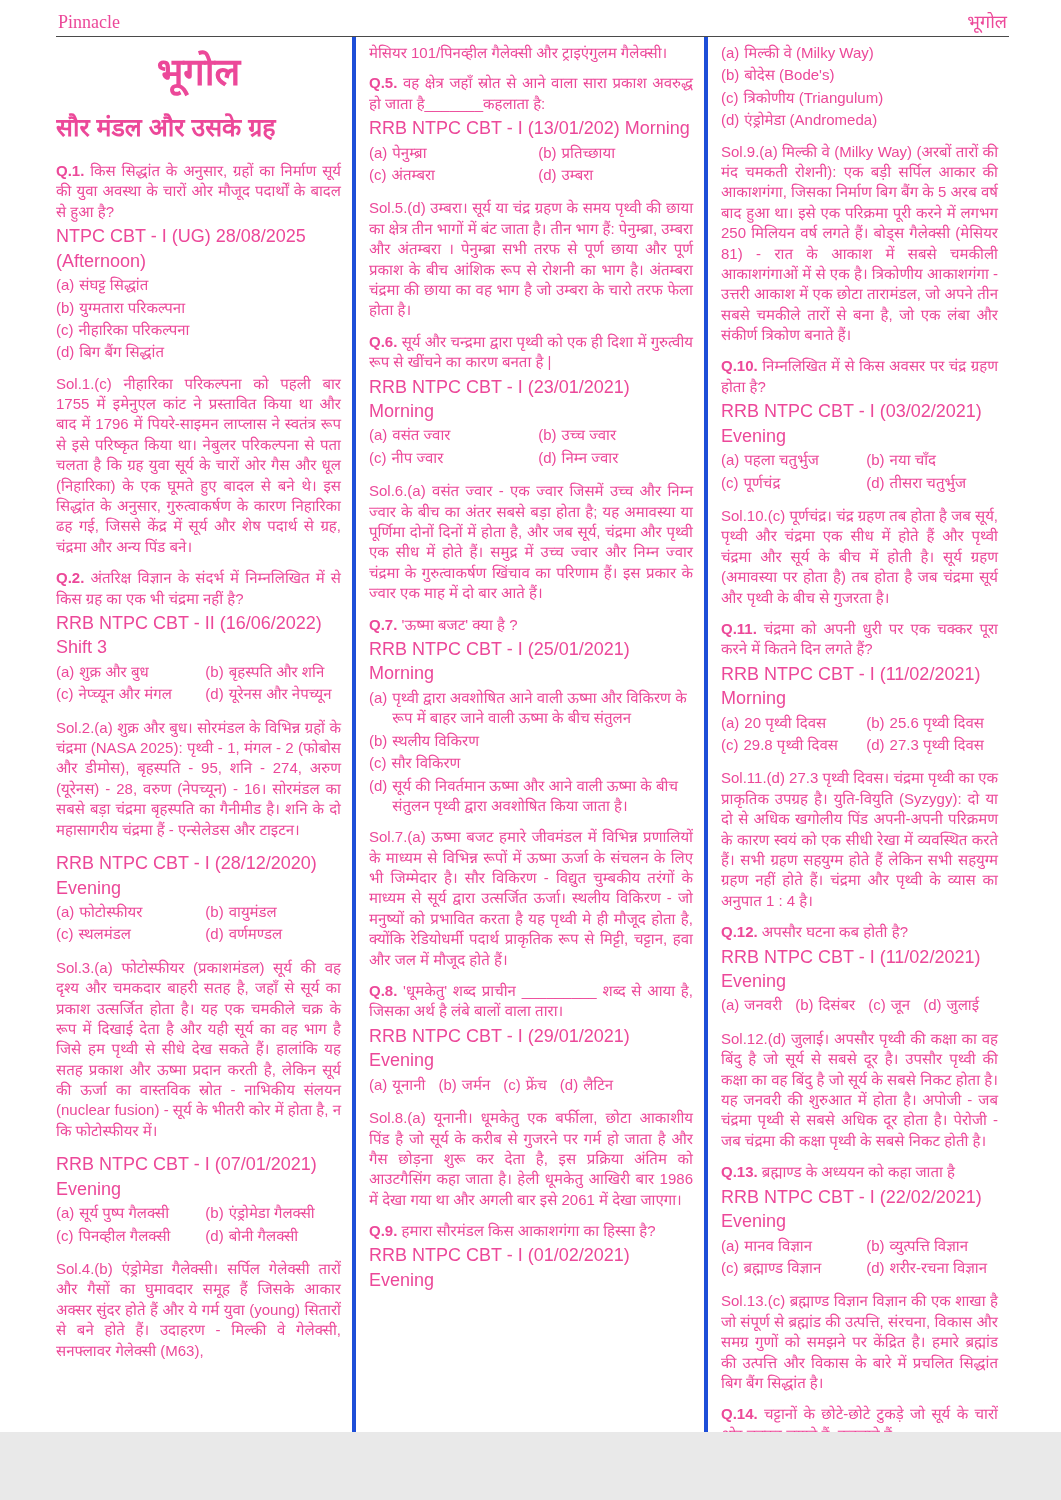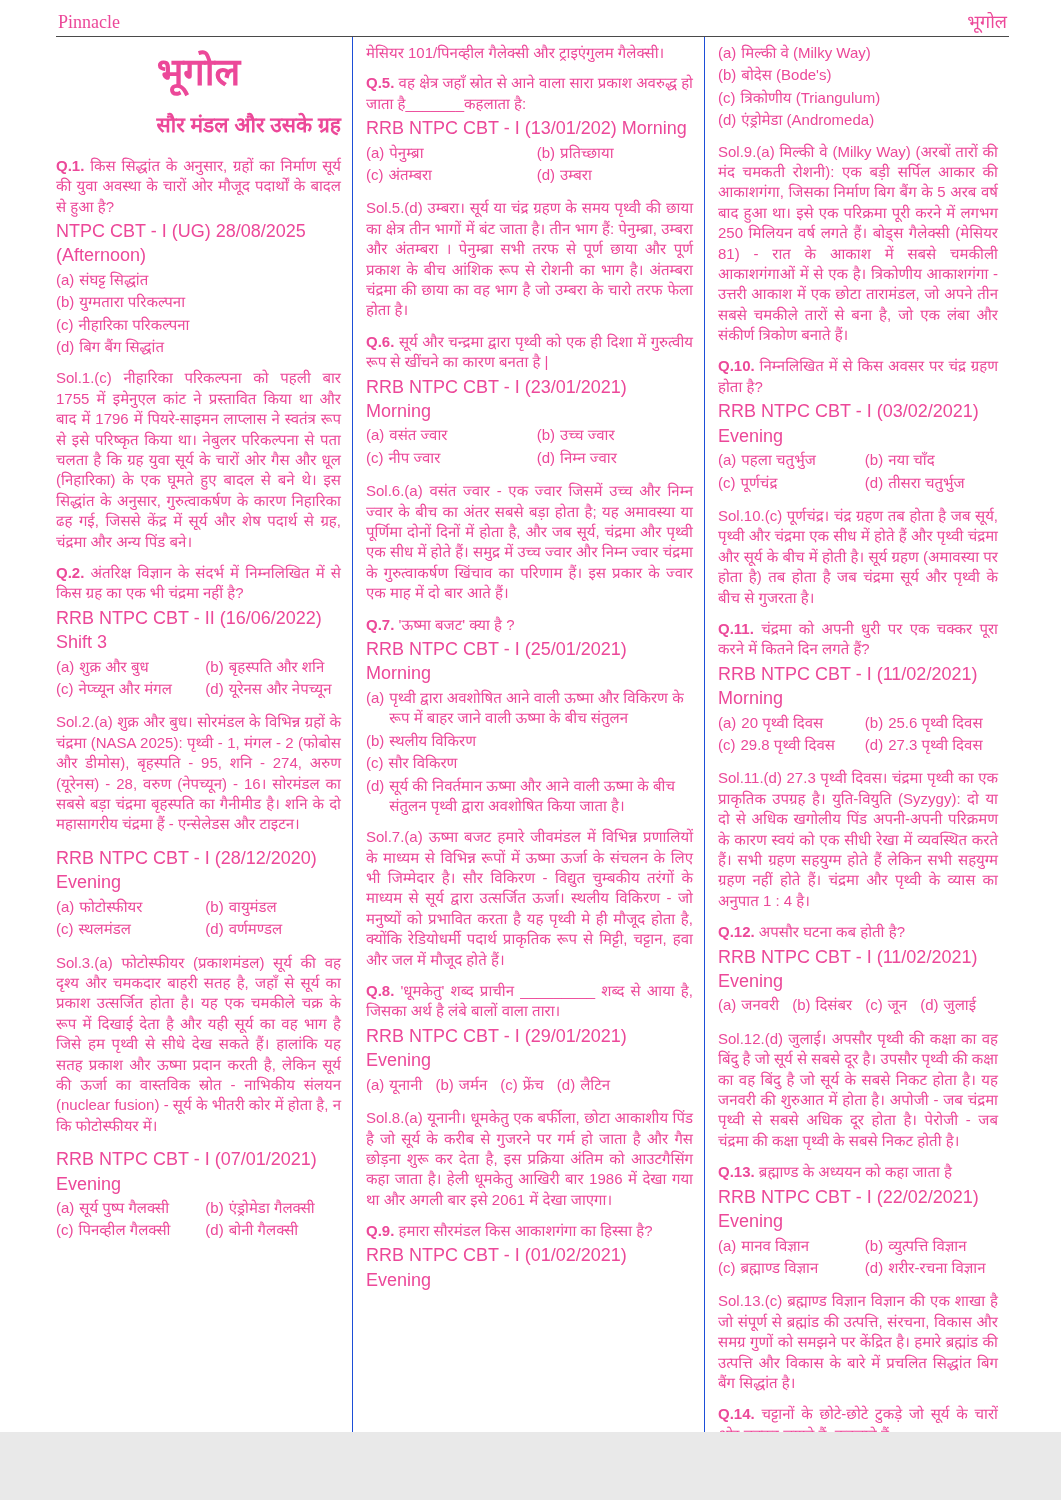--- a/index.html
+++ b/index.html
@@ -15,27 +15,27 @@
     display:flex;justify-content:space-between;align-items:flex-end;
     font-family:"Liberation Serif","DejaVu Serif",serif;
     font-size:18px;
   }
   
   .columns{
     display:flex;align-items:stretch;
     margin:0 52px 0 56px;
     height:1404px;overflow:hidden;
   }
-  .col{box-sizing:border-box;padding:6px 11px 0 13px;overflow:hidden;border-left:1px solid #1d4ed8;}
+  .col{box-sizing:border-box;padding:6px 11px 0 13px;overflow:hidden;border-left:4px solid #1d4ed8;}
   .col-1{flex:0 0 296px;padding-left:0;border-left:none;}
   .col-2{flex:0 0 352px;}
   .col-3{flex:1 1 auto;}
   p{margin:0;}
   .chapter-title{font-size:38px;font-weight:700;text-align:center;margin:6px 0 14px;line-height:1.25;}
-  .chapter-subtitle{font-size:21px;font-weight:700;text-align:right;margin:0 0 18px;line-height:1.3;}
+  .chapter-subtitle{font-size:25px;font-weight:700;text-align:left;margin:0 0 18px;line-height:1.3;}
   .para,.q-para,.sol-para,.option{font-size:15px;line-height:1.36;}
   .para{margin:0 0 10px;text-align:justify;}
   .q-para{margin:10px 0 2px;text-align:justify;}
   .q-label{font-weight:700;}
   .exam{font-size:18px;line-height:1.36;margin:0 0 2px;text-align:left;}
   .sol-para{margin:11px 0 11px;text-align:justify;}
   .sol-label,.sol-answer{font-weight:400;}
   .options{margin:0 0 6px;}
   .option{display:flex;align-items:flex-start;margin:0 0 2px;}
   .opt-key{flex:0 0 auto;margin-right:5px;}
@@ -140,20 +140,21 @@
           </div>
           <div class="option">
             <span class="opt-key">(c)</span>
             <span class="opt-text">पिनव्हील गैलक्सी</span>
           </div>
           <div class="option">
             <span class="opt-key">(d)</span>
             <span class="opt-text">बोनी गैलक्सी</span>
           </div>
         </div>
+        <p class="sol-para"><b class="sol-label">Sol.4.(b)</b> <b class="sol-answer">एंड्रोमेडा गैलेक्सी।</b> <span class="sol-text">सर्पिल गेलेक्सी तारों और गैसों का घुमावदार समूह हैं जिसके आकार अक्सर सुंदर होते हैं और ये गर्म युवा (young) सितारों से बने होते हैं। उदाहरण - मिल्की वे गेलेक्सी, सनफ्लावर गेलेक्सी (M63),</span></p>
       </div>
     <div class="col col-2">
         <p class="para">मेसियर 101/पिनव्हील गैलेक्सी और ट्राइएंगुलम गैलेक्सी।</p>
         <p class="q-para"><b class="q-label">Q.5.</b> <span class="q-text">वह क्षेत्र जहाँ स्रोत से आने वाला सारा प्रकाश अवरुद्ध हो जाता है_______कहलाता है:</span></p>
         <p class="exam">RRB NTPC CBT - I (13/01/202) Morning</p>
         <div class="options layout-grid">
           <div class="option">
             <span class="opt-key">(a)</span>
             <span class="opt-text">पेनुम्ब्रा</span>
           </div>

